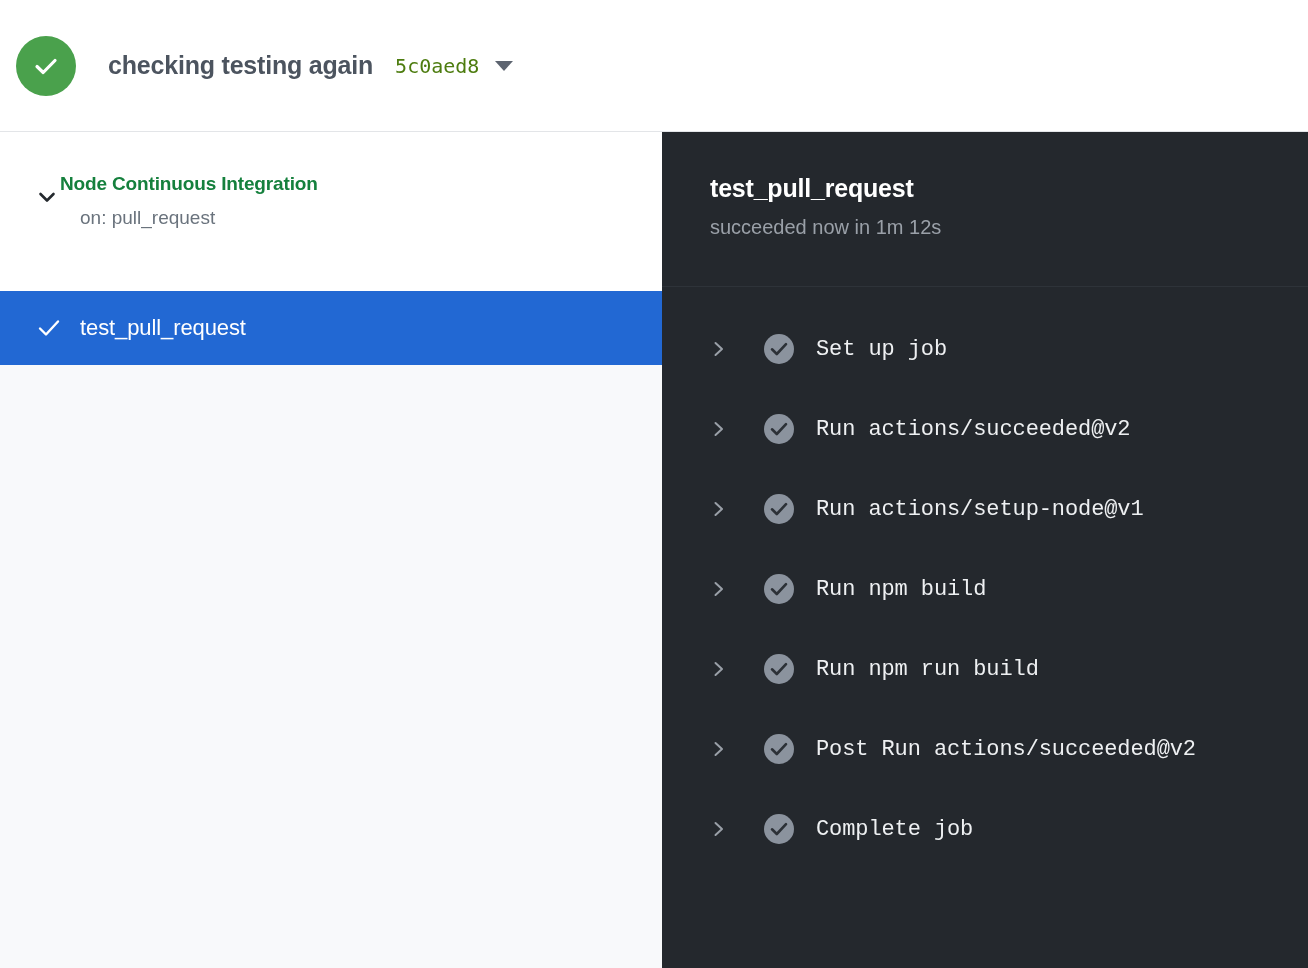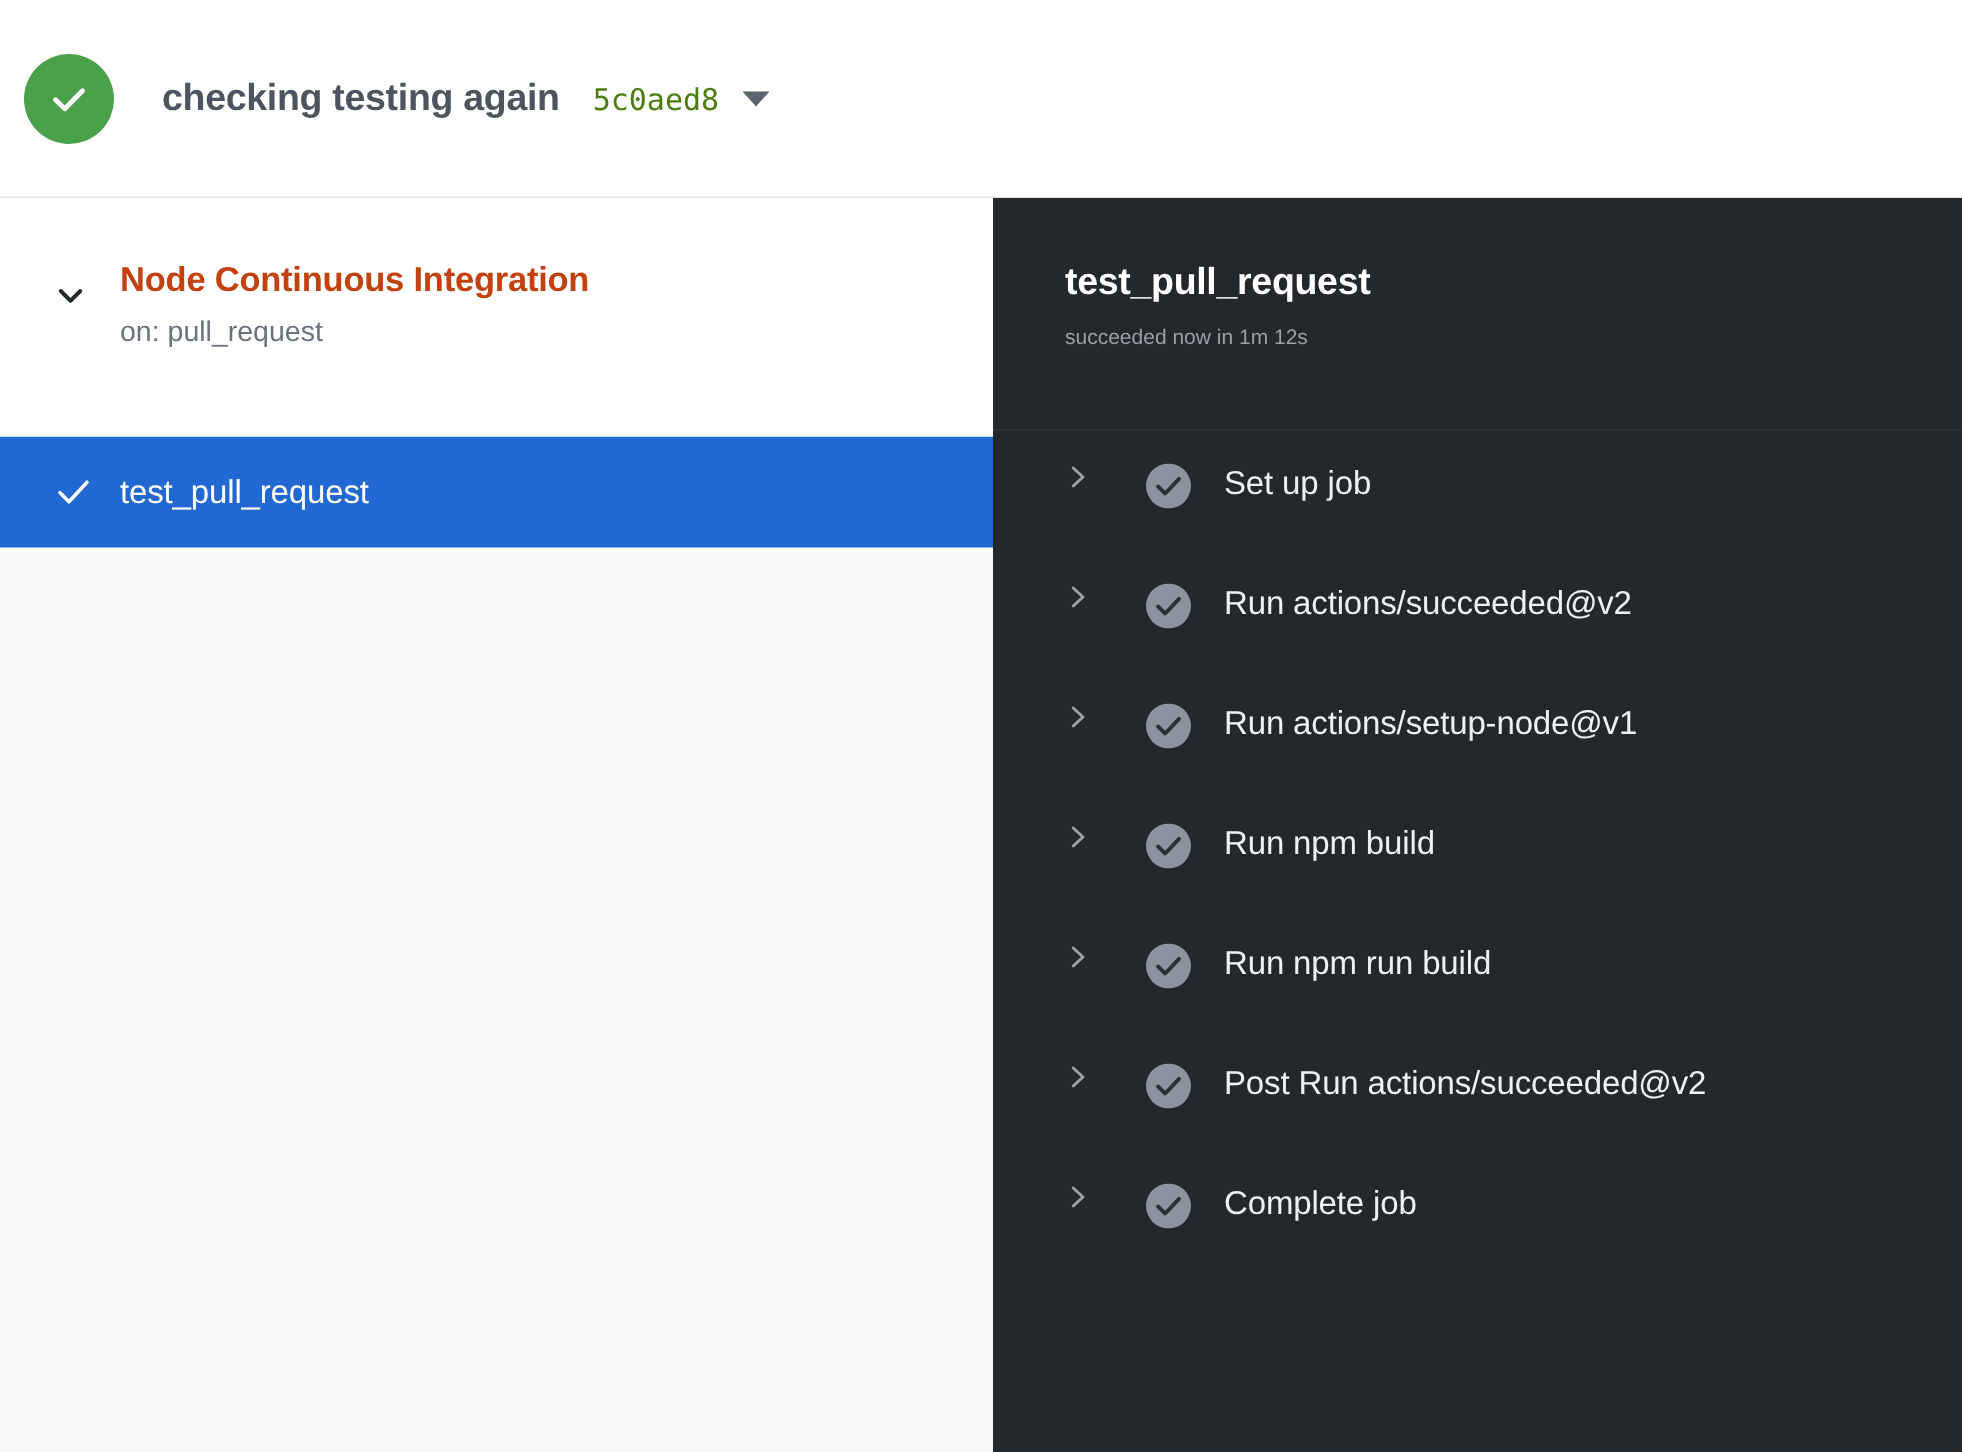--- a/index.html
+++ b/index.html
@@ -90,24 +90,24 @@
 
   .workflow-chevron {
     position: absolute;
     left: 36px;
     top: 54px;
     width: 22px;
     height: 22px;
   }
 
   .workflow-name {
-    margin-left: 42px;
-    font-size: 23px;
+    margin-left: 22px;
+    font-size: 19px;
     font-weight: bold;
-    color: #c2410c;
+    color: #15803d;
     letter-spacing: -0.15px;
     line-height: 1.1;
   }
 
   .workflow-trigger {
     margin-left: 42px;
     margin-top: 13px;
     font-size: 19px;
     color: #6a737d;
     line-height: 1.1;
@@ -149,31 +149,33 @@
   .log-title {
     font-size: 25px;
     font-weight: bold;
     color: #ffffff;
     letter-spacing: -0.2px;
     line-height: 1.15;
   }
 
   .log-subtitle {
     margin-top: 13px;
-    font-size: 14px;
+    font-size: 20px;
     color: #9aa0a8;
     line-height: 1.15;
   }
 
   .steps-list { padding-top: 22px; }
 
   .step-row {
     height: 80px;
     display: flex;
+    align-items: center;
     padding-left: 48px;
+    font-family: Liberation Mono, monospace;
   }
 
   .step-chevron {
     width: 18px; height: 18px;
     flex: 0 0 auto;
   }
 
   .step-status {
     margin-left: 36px;
     width: 30px; height: 30px;

